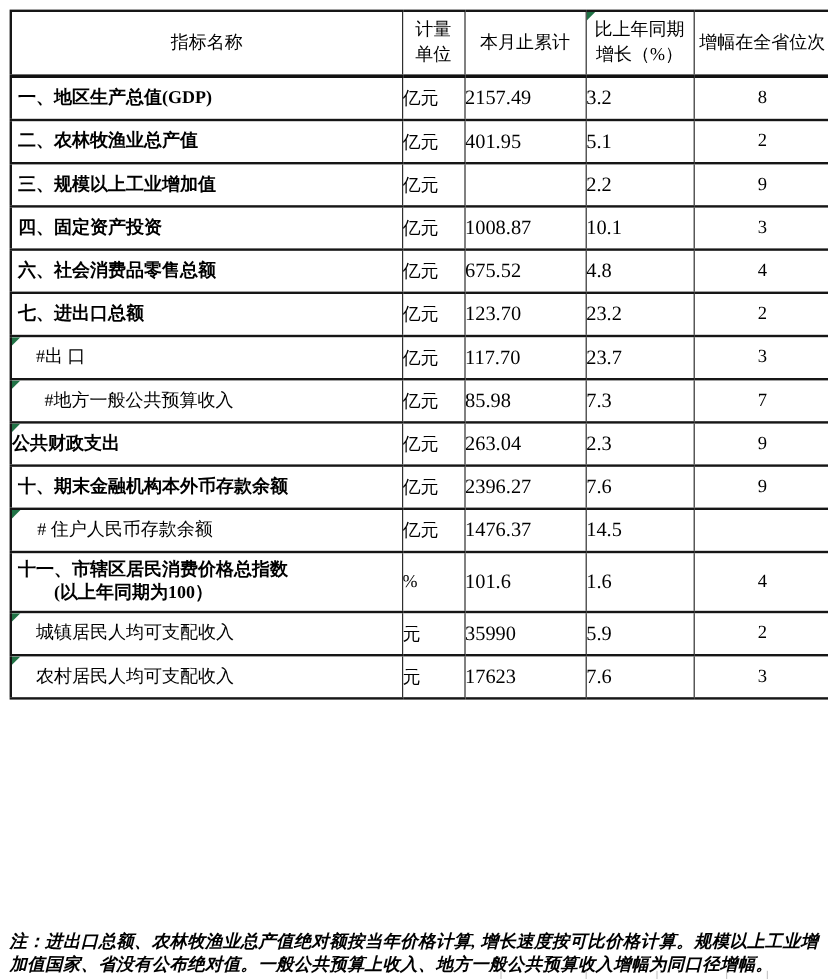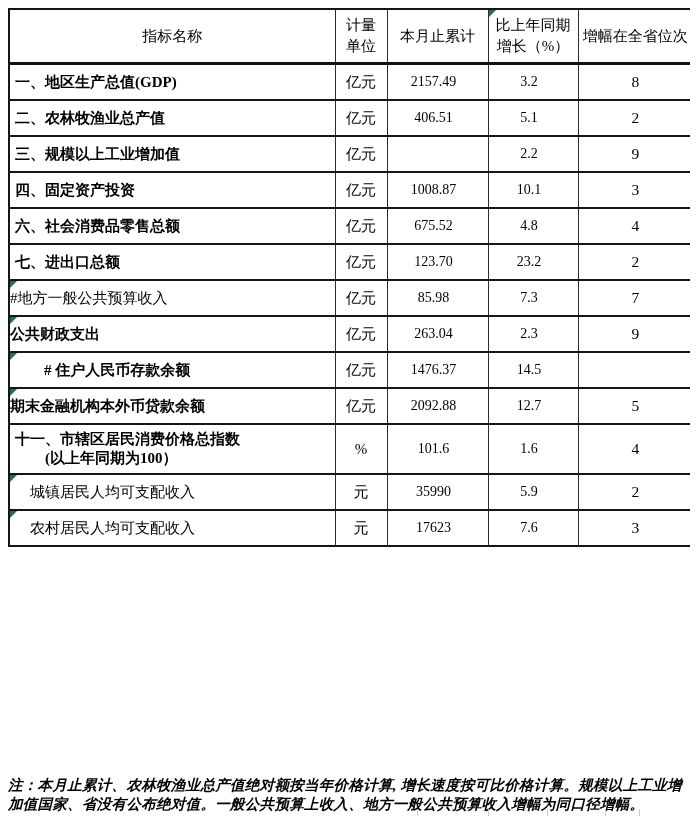--- a/index.html
+++ b/index.html
@@ -21,28 +21,28 @@
   }
   thead th{
     height:52px;font-weight:normal;font-size:15px;text-align:center;
     line-height:1.4;position:relative;vertical-align:middle;
   }
   thead th{border-bottom:3px solid #111;}
   tbody td{height:34px;vertical-align:middle;font-size:15px;}
   tr.tall td{height:48px;}
   td.c-name{text-align:left;position:relative;line-height:1.25;}
   td.c-name.b{font-weight:bold;margin-left:40px;}
-  td.c-unit{text-align:center;}
-  td.c-num{text-align:center;padding-right:8px;font-size:14px;}
+  td.c-unit{text-align:left;}
+  td.c-num{text-align:left;padding-right:8px;font-size:17px;}
   td.c-rank{text-align:center;font-size:15.5px;}
   .ind0{padding-left:5px;}
   .ind1{}
   .ind2{padding-left:20px;}
-  .ind3{}
-  .ind4{padding-left:34px;font-weight:bold;}
+  .ind3{padding-left:27px;}
+  .ind4{padding-left:21px;}
   .l2{padding-left:30px;}
   .tri{
     position:absolute;left:0;top:0;width:0;height:0;
     border-top:7px solid #217346;border-right:7px solid transparent;
   }
   .note{
     position:absolute;left:8px;top:776px;width:688px;
     font-style:italic;font-weight:600;font-size:14.5px;line-height:19px;
     letter-spacing:0.3px;
   }
@@ -93,21 +93,21 @@
           <td class="c-unit">亿元</td>
           <td class="c-num">2157.49</td>
           <td class="c-num">3.2</td>
           <td class="c-rank">8</td>
         </tr>
         <tr>
           <td class="c-name ind0 b">
             <div>二、农林牧渔业总产值</div>
           </td>
           <td class="c-unit">亿元</td>
-          <td class="c-num">406.51</td>
+          <td class="c-num">401.95</td>
           <td class="c-num">5.1</td>
           <td class="c-rank">2</td>
         </tr>
         <tr>
           <td class="c-name ind0 b">
             <div>三、规模以上工业增加值</div>
           </td>
           <td class="c-unit">亿元</td>
           <td class="c-num"></td>
           <td class="c-num">2.2</td>
@@ -134,58 +134,67 @@
         <tr>
           <td class="c-name ind0 b">
             <div>七、进出口总额</div>
           </td>
           <td class="c-unit">亿元</td>
           <td class="c-num">123.70</td>
           <td class="c-num">23.2</td>
           <td class="c-rank">2</td>
         </tr>
         <tr>
+          <td class="c-name ind2">
+            <span class="tri"></span>
+            <div>#出 口</div>
+          </td>
+          <td class="c-unit">亿元</td>
+          <td class="c-num">117.70</td>
+          <td class="c-num">23.7</td>
+          <td class="c-rank">3</td>
+        </tr>
+        <tr>
           <td class="c-name ind3">
             <span class="tri"></span>
             <div>#地方一般公共预算收入</div>
           </td>
           <td class="c-unit">亿元</td>
           <td class="c-num">85.98</td>
           <td class="c-num">7.3</td>
           <td class="c-rank">7</td>
         </tr>
         <tr>
           <td class="c-name ind1 b">
             <span class="tri"></span>
             <div>公共财政支出</div>
           </td>
           <td class="c-unit">亿元</td>
           <td class="c-num">263.04</td>
           <td class="c-num">2.3</td>
           <td class="c-rank">9</td>
         </tr>
         <tr>
+          <td class="c-name ind0 b">
+            <div>十、期末金融机构本外币存款余额</div>
+          </td>
+          <td class="c-unit">亿元</td>
+          <td class="c-num">2396.27</td>
+          <td class="c-num">7.6</td>
+          <td class="c-rank">9</td>
+        </tr>
+        <tr>
           <td class="c-name ind4">
             <span class="tri"></span>
             <div># 住户人民币存款余额</div>
           </td>
           <td class="c-unit">亿元</td>
           <td class="c-num">1476.37</td>
           <td class="c-num">14.5</td>
           <td class="c-rank"></td>
-        </tr>
-        <tr>
-          <td class="c-name ind1 b">
-            <span class="tri"></span>
-            <div>期末金融机构本外币贷款余额</div>
-          </td>
-          <td class="c-unit">亿元</td>
-          <td class="c-num">2092.88</td>
-          <td class="c-num">12.7</td>
-          <td class="c-rank">5</td>
         </tr>
         <tr class="tall">
           <td class="c-name ind0 b">
             <div>十一、市辖区居民消费价格总指数</div>
             <div class="l2">(以上年同期为100）</div>
           </td>
           <td class="c-unit">%</td>
           <td class="c-num">101.6</td>
           <td class="c-num">1.6</td>
           <td class="c-rank">4</td>
@@ -207,21 +216,21 @@
           </td>
           <td class="c-unit">元</td>
           <td class="c-num">17623</td>
           <td class="c-num">7.6</td>
           <td class="c-rank">3</td>
         </tr>
       </tbody>
   </table>
 
   <div class="note">
-    <div>注：本月止累计、农林牧渔业总产值绝对额按当年价格计算, 增长速度按可比价格计算。规模以上工业增</div>
+    <div>注：进出口总额、农林牧渔业总产值绝对额按当年价格计算, 增长速度按可比价格计算。规模以上工业增</div>
     <div>加值国家、省没有公布绝对值。一般公共预算上收入、地方一般公共预算收入增幅为同口径增幅。</div>
   </div>
 
   <div class="faint-v"></div>
   <div class="faint-h"></div>
   <div id="faint-ticks">
       <div class="tick" style="left: 417px;"></div>
       <div class="tick" style="left: 488px;"></div>
       <div class="tick" style="left: 547px;"></div>
       <div class="tick" style="left: 605px;"></div>

